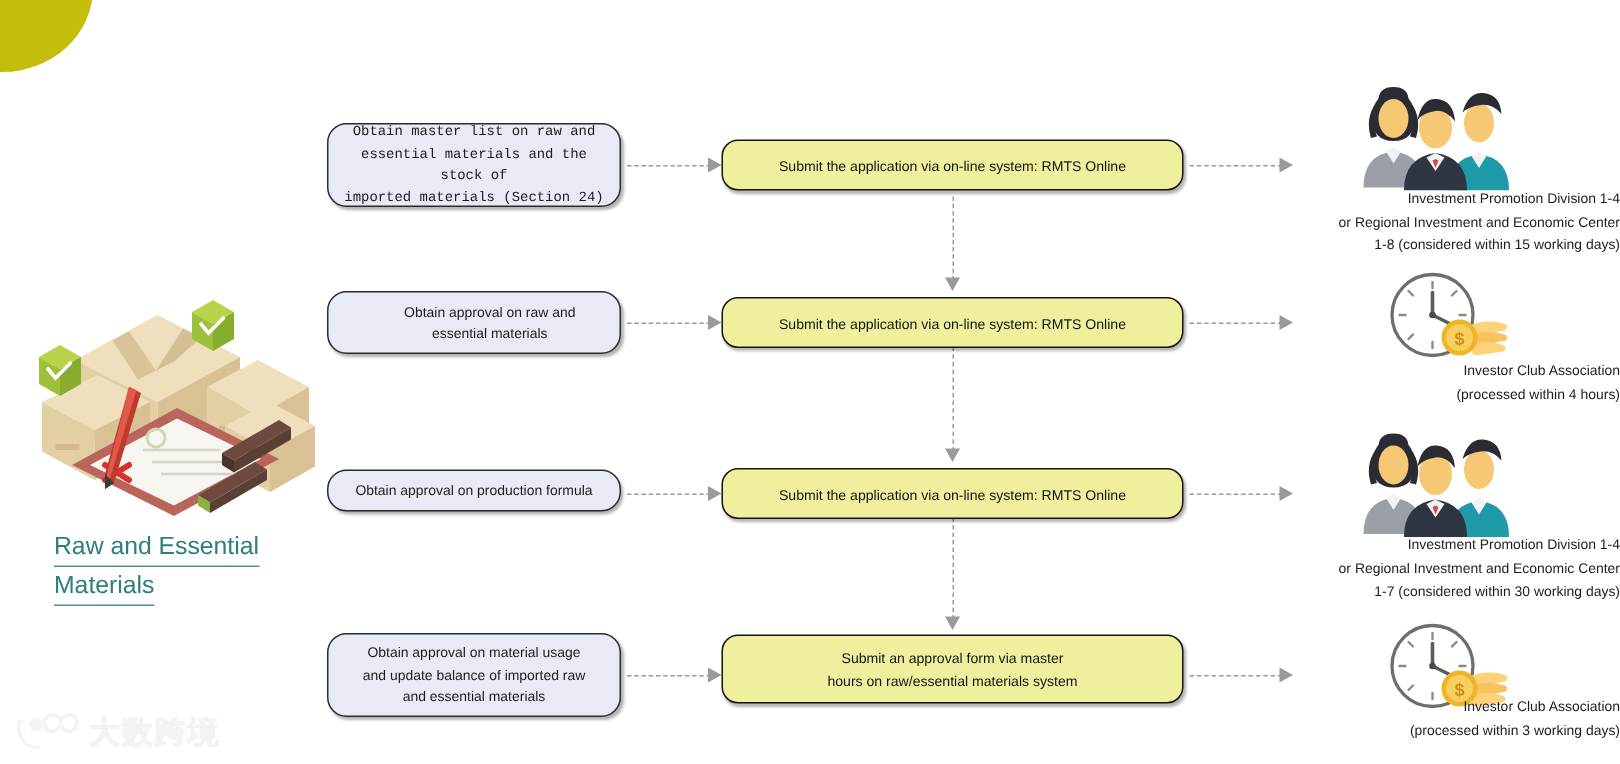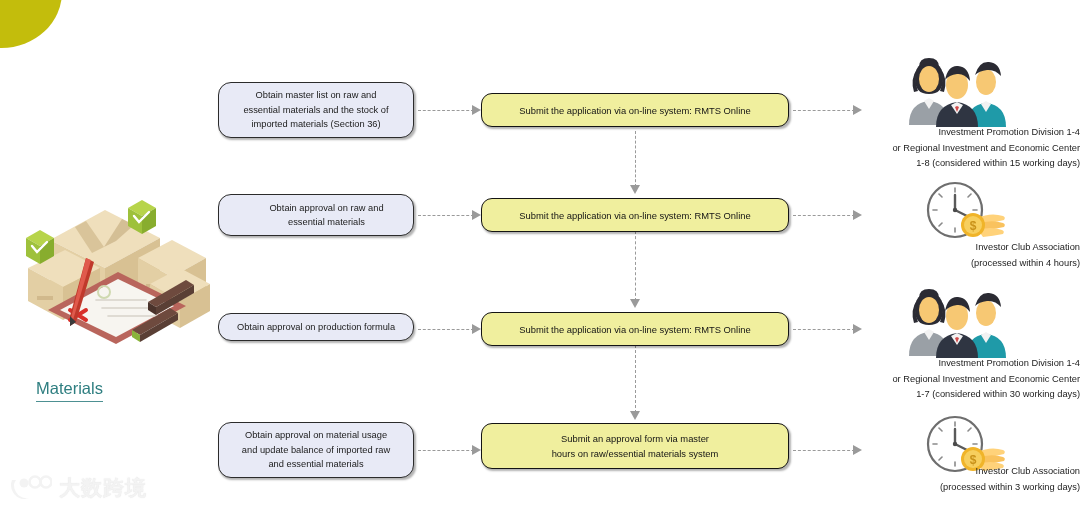--- a/index.html
+++ b/index.html
@@ -210,31 +210,31 @@
           <polygon points="136,127 174,105 174,113 136,135" fill="#5a3f35"></polygon>
         </g>
         <g>
           <polygon points="112,150 150,128 158,133 120,155" fill="#6e4a3e"></polygon>
           <polygon points="112,150 120,155 120,162 112,157" fill="#8ab33a"></polygon>
           <polygon points="120,155 158,133 158,140 120,162" fill="#5a3f35"></polygon>
         </g>
       </svg>
     </div>
     <div class="left-title">
-      <br>
+      <span>Raw and Essential</span><br>
       <span>Materials</span>
     </div>
   </div>
 
   <div class="row row-1">
-    <div class="promo-box" style="top:22px; height:56px;">
+    <div class="promo-box" style="top:22px; height:56px;font-family:Liberation Mono, monospace;">
       <div>
         <span>Obtain master list on raw and</span><br>
         <span>essential materials and the stock of</span><br>
-        <span>imported materials (Section 36)</span>
+        <span>imported materials (Section 24)</span>
       </div>
     </div>
     <div class="dash-h" style="left:418px; top:50px; width:56px;"></div>
     <div class="arrow-head" style="left:472px; top:45px;"></div>
 
     <div class="action-box" style="top:33px; height:34px;">
       <div>
         <span>Submit the application via on-line system: RMTS Online</span>
       </div>
     </div>

